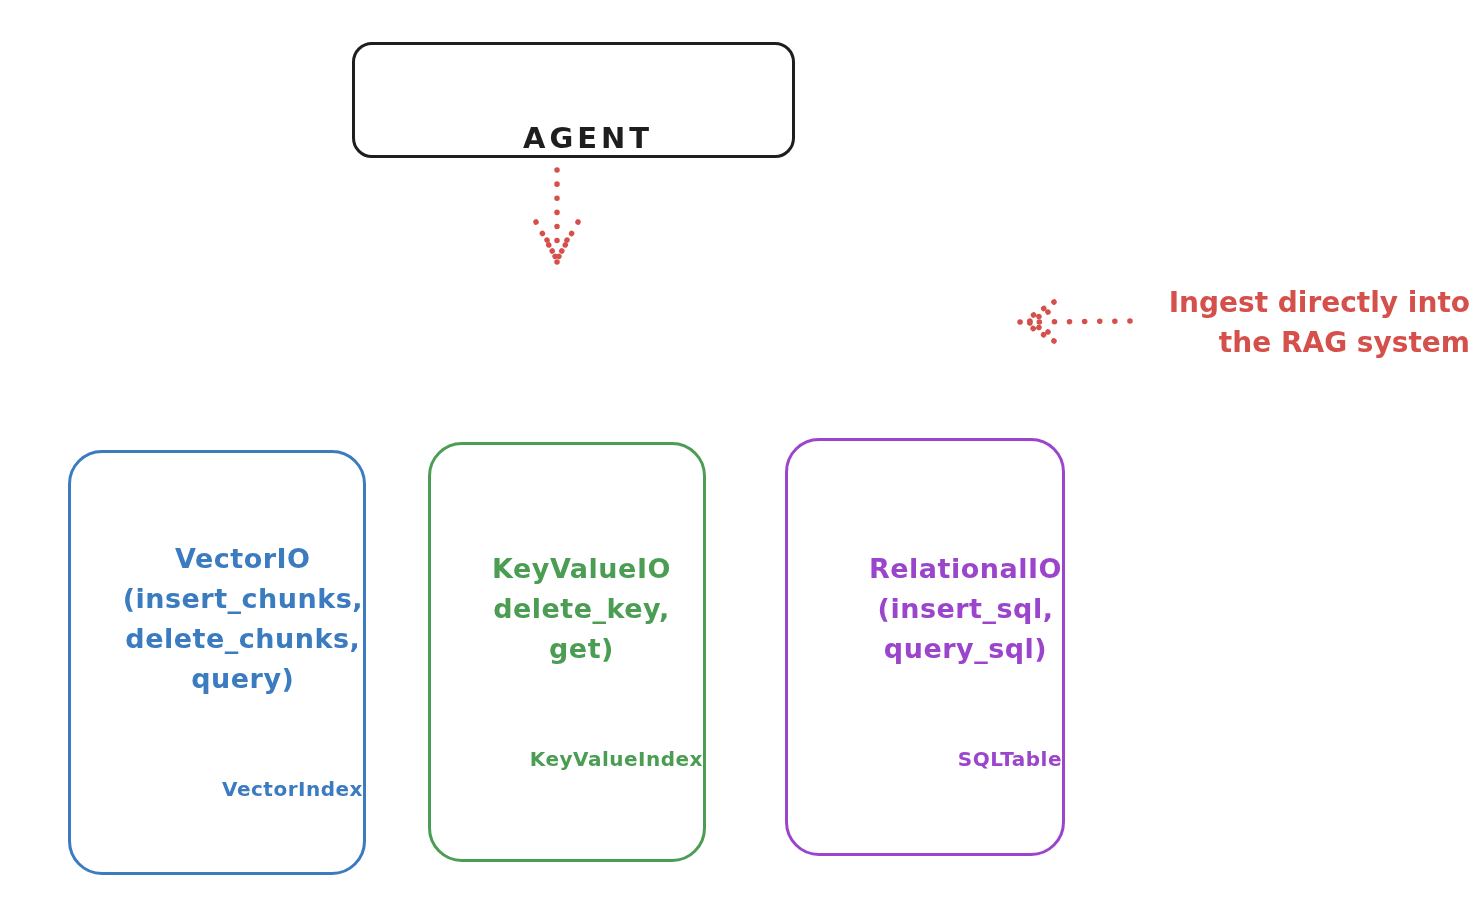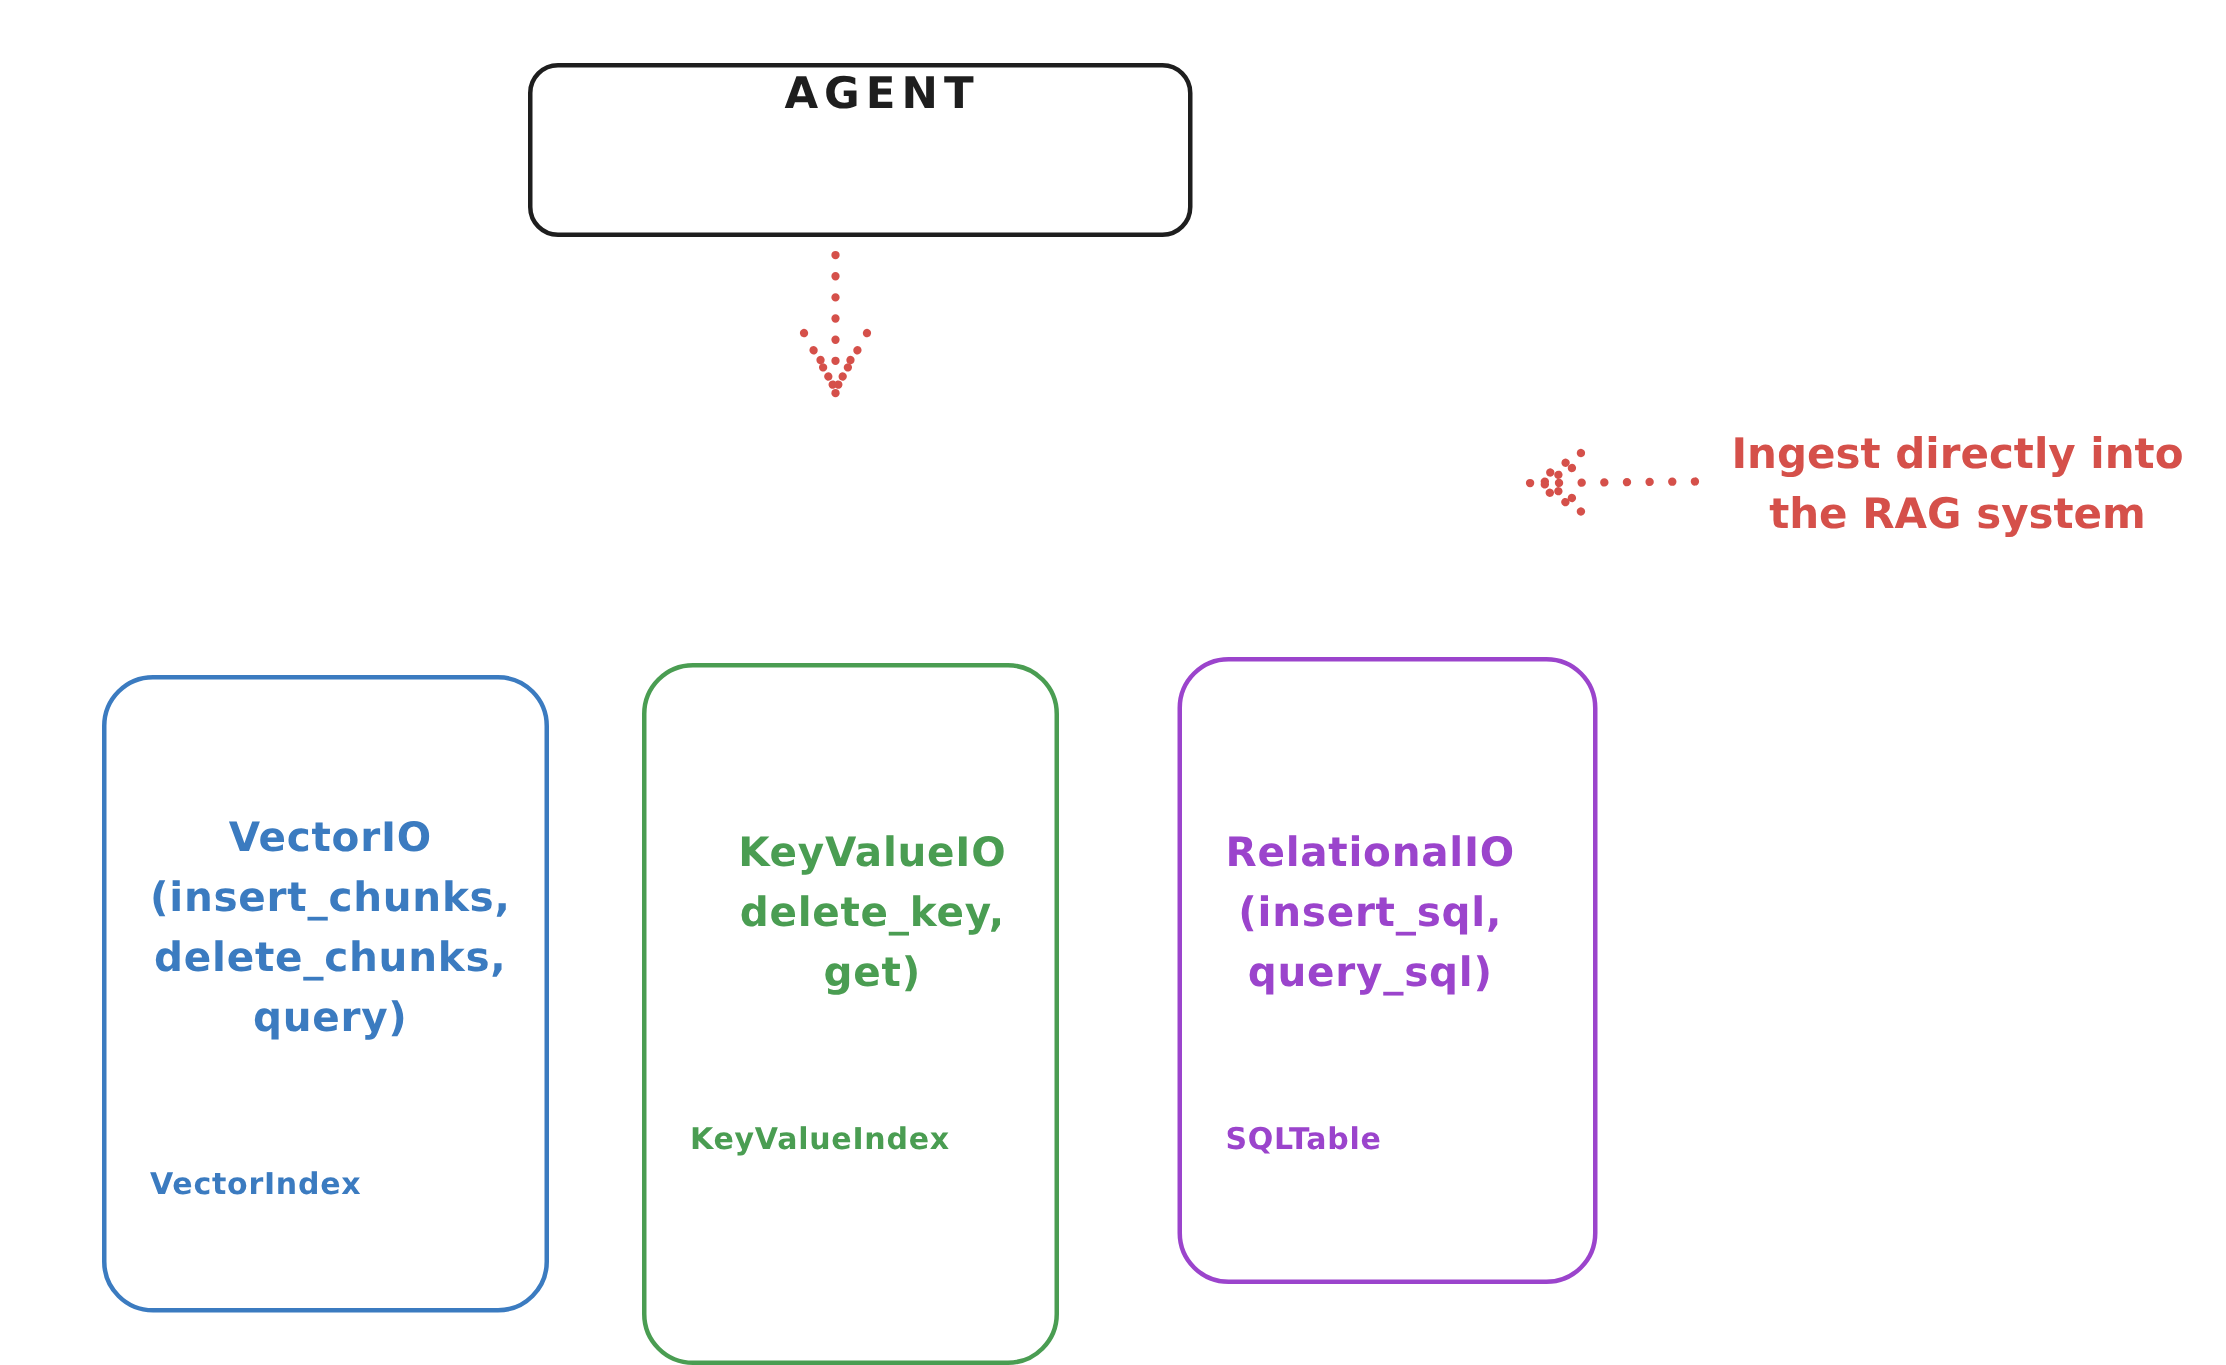--- a/index.html
+++ b/index.html
@@ -14,21 +14,21 @@
     height: 910px;
     background: #ffffff;
     overflow: hidden;
   }
   .box {
     position: absolute;
     border-style: solid;
     background: #ffffff;
     box-sizing: border-box;
     display: flex;
-    align-items: flex-start;
+    align-items: flex-end;
     justify-content: center;
     padding-left: 29px;
   }
   .node-box {
     border-width: 3.5px;
     border-radius: 20px;
   }
   .backend-box {
     border-width: 3.5px;
     border-radius: 34px;
@@ -53,21 +53,21 @@
     font-size: 20px;
     font-weight: 600;
     margin-top: 42px;
     letter-spacing: 0.5px;
   }
   .annotation {
     position: absolute;
     left: 1140px;
     top: 283px;
     width: 330px;
-    text-align: center;
+    text-align: right;
     font-size: 28px;
     font-weight: 700;
     line-height: 40px;
   }
   .arrow-layer {
     position: absolute;
     left: 0; top: 0;
     width: 1484px;
     height: 910px;
     pointer-events: none;
@@ -112,21 +112,21 @@
   <div class="box backend-box" style="left: 68px; top: 450px; width: 298px; height: 425px; padding-top: 86px; border-color: rgb(59, 123, 192); color: rgb(59, 123, 192);">
     <div class="backend-text">
       <div>VectorIO</div>
       <div>(insert_chunks,</div>
       <div>delete_chunks,</div>
       <div>query)</div>
     </div>
     <div class="index-label">VectorIndex</div>
   </div>
 
-  <div class="box backend-box" style="left: 428px; top: 442px; width: 278px; height: 468px; padding-top: 104px; border-color: rgb(74, 157, 82); color: rgb(74, 157, 82);">
+  <div class="box backend-box" style="left: 428px; top: 442px; width: 278px; height: 420px; padding-top: 104px; border-color: rgb(74, 157, 82); color: rgb(74, 157, 82);">
     <div class="backend-text">
       <div>KeyValueIO</div>
       <div>delete_key, get)</div>
     </div>
     <div class="index-label">KeyValueIndex</div>
   </div>
 
   <div class="box backend-box" style="left: 785px; top: 438px; width: 280px; height: 418px; padding-top: 108px; border-color: rgb(155, 68, 204); color: rgb(155, 68, 204);">
     <div class="backend-text">
       <div>RelationalIO</div>

